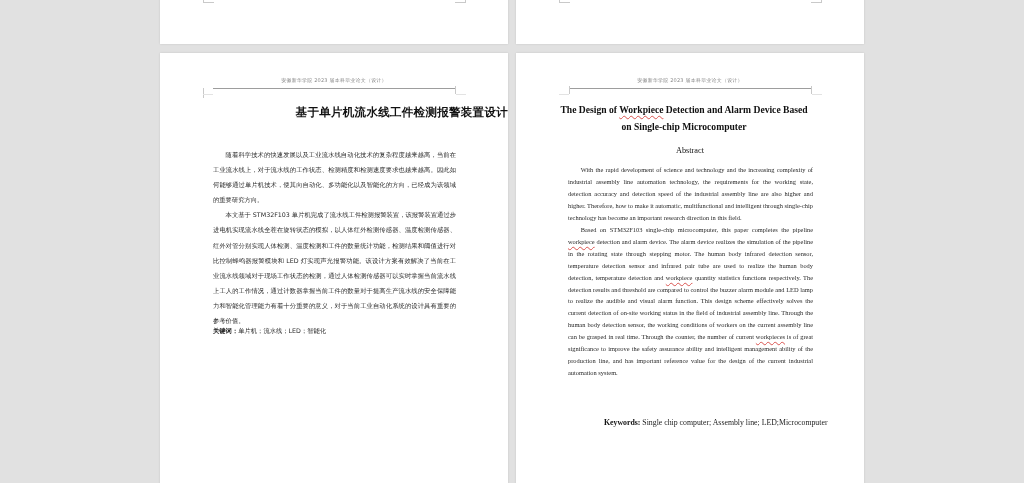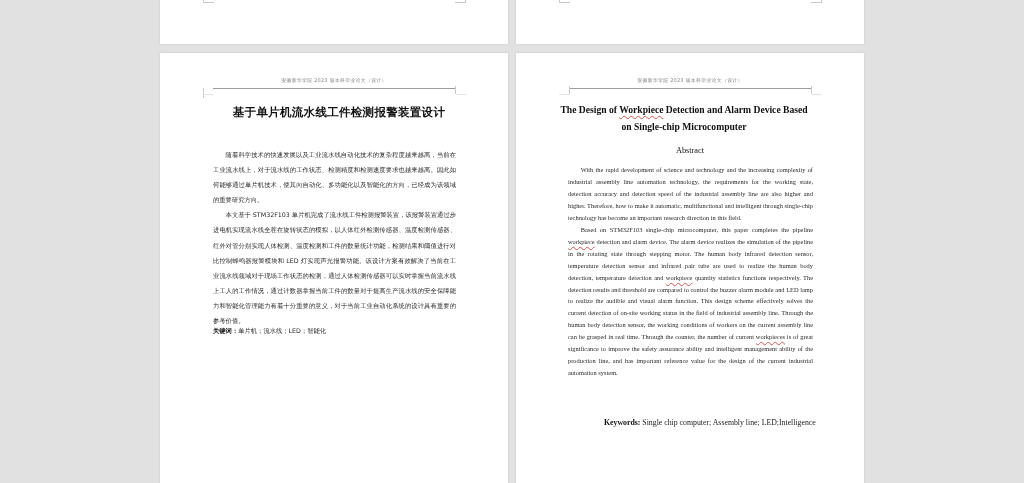--- a/index.html
+++ b/index.html
@@ -19,21 +19,21 @@
   .crop.br { border-right-width:1px; border-bottom-width:1px; }
   .crop.tl { border-left-width:1px; border-top-width:1px; }
   .running-head {
     position:absolute; left:0; right:0; text-align:center;
     font-family:"DejaVu Sans", sans-serif; font-size:5px; color:#8a8a8a; letter-spacing:0.2px;
   }
   .head-rule { position:absolute; height:1px; background:#9d9d9d; }
 
   
   .cn-title {
-    position:absolute; left:0; right:0; text-align:center;
+    position:absolute; left:0; right:0; text-align:right;
     font-family:"DejaVu Sans", sans-serif; font-weight:bold; font-size:11.5px; color:#111;
     letter-spacing:0.3px;
     padding-left:10px;
   }
   .cn-sub {
     position:absolute; left:0; right:0; text-align:center;
     font-family:"DejaVu Sans", sans-serif; font-weight:bold; font-size:7.5px; color:#222;
     letter-spacing:6px;
   }
   .cn-body {
@@ -113,15 +113,15 @@
   </div>
 
   <div class="en-abs" style="top:93px;">Abstract</div>
 
   <div class="en-body" style="top:111px;">
     <p>With the rapid development of science and technology and the increasing complexity of industrial assembly line automation technology, the requirements for the working state, detection accuracy and detection speed of the industrial assembly line are also higher and higher. Therefore, how to make it automatic, multifunctional and intelligent through single-chip technology has become an important research direction in this field.</p>
     <p><span>Based on STM32F103 single-chip microcomputer, this paper completes the pipeline </span><span class="squiggle">workpiece</span><span> detection and alarm device. The alarm device realizes the simulation of the pipeline in the rotating state through stepping motor. The human body infrared detection sensor, temperature detection sensor and infrared pair tube are used to realize the human body detection, temperature detection and </span><span class="squiggle">workpiece</span><span> quantity statistics functions respectively. The detection results and threshold are compared to control the buzzer alarm module and LED lamp to realize the audible and visual alarm function. This design scheme effectively solves the current detection of on-site working status in the field of industrial assembly line. Through the human body detection sensor, the working conditions of workers on the current assembly line can be grasped in real time. Through the counter, the number of current </span><span class="squiggle">workpieces</span><span> is of great significance to improve the safety assurance ability and intelligent management ability of the production line, and has important reference value for the design of the current industrial automation system.</span></p>
   </div>
 
   <div class="en-kw" style="top:365px;">
-    <b>Keywords:</b><span> Single chip computer; Assembly line; LED;Intelligence</span>
+    <b>Keywords:</b><span> Single chip computer; Assembly line; LED;Microcomputer</span>
   </div>
 </div>
 
 </body></html>

